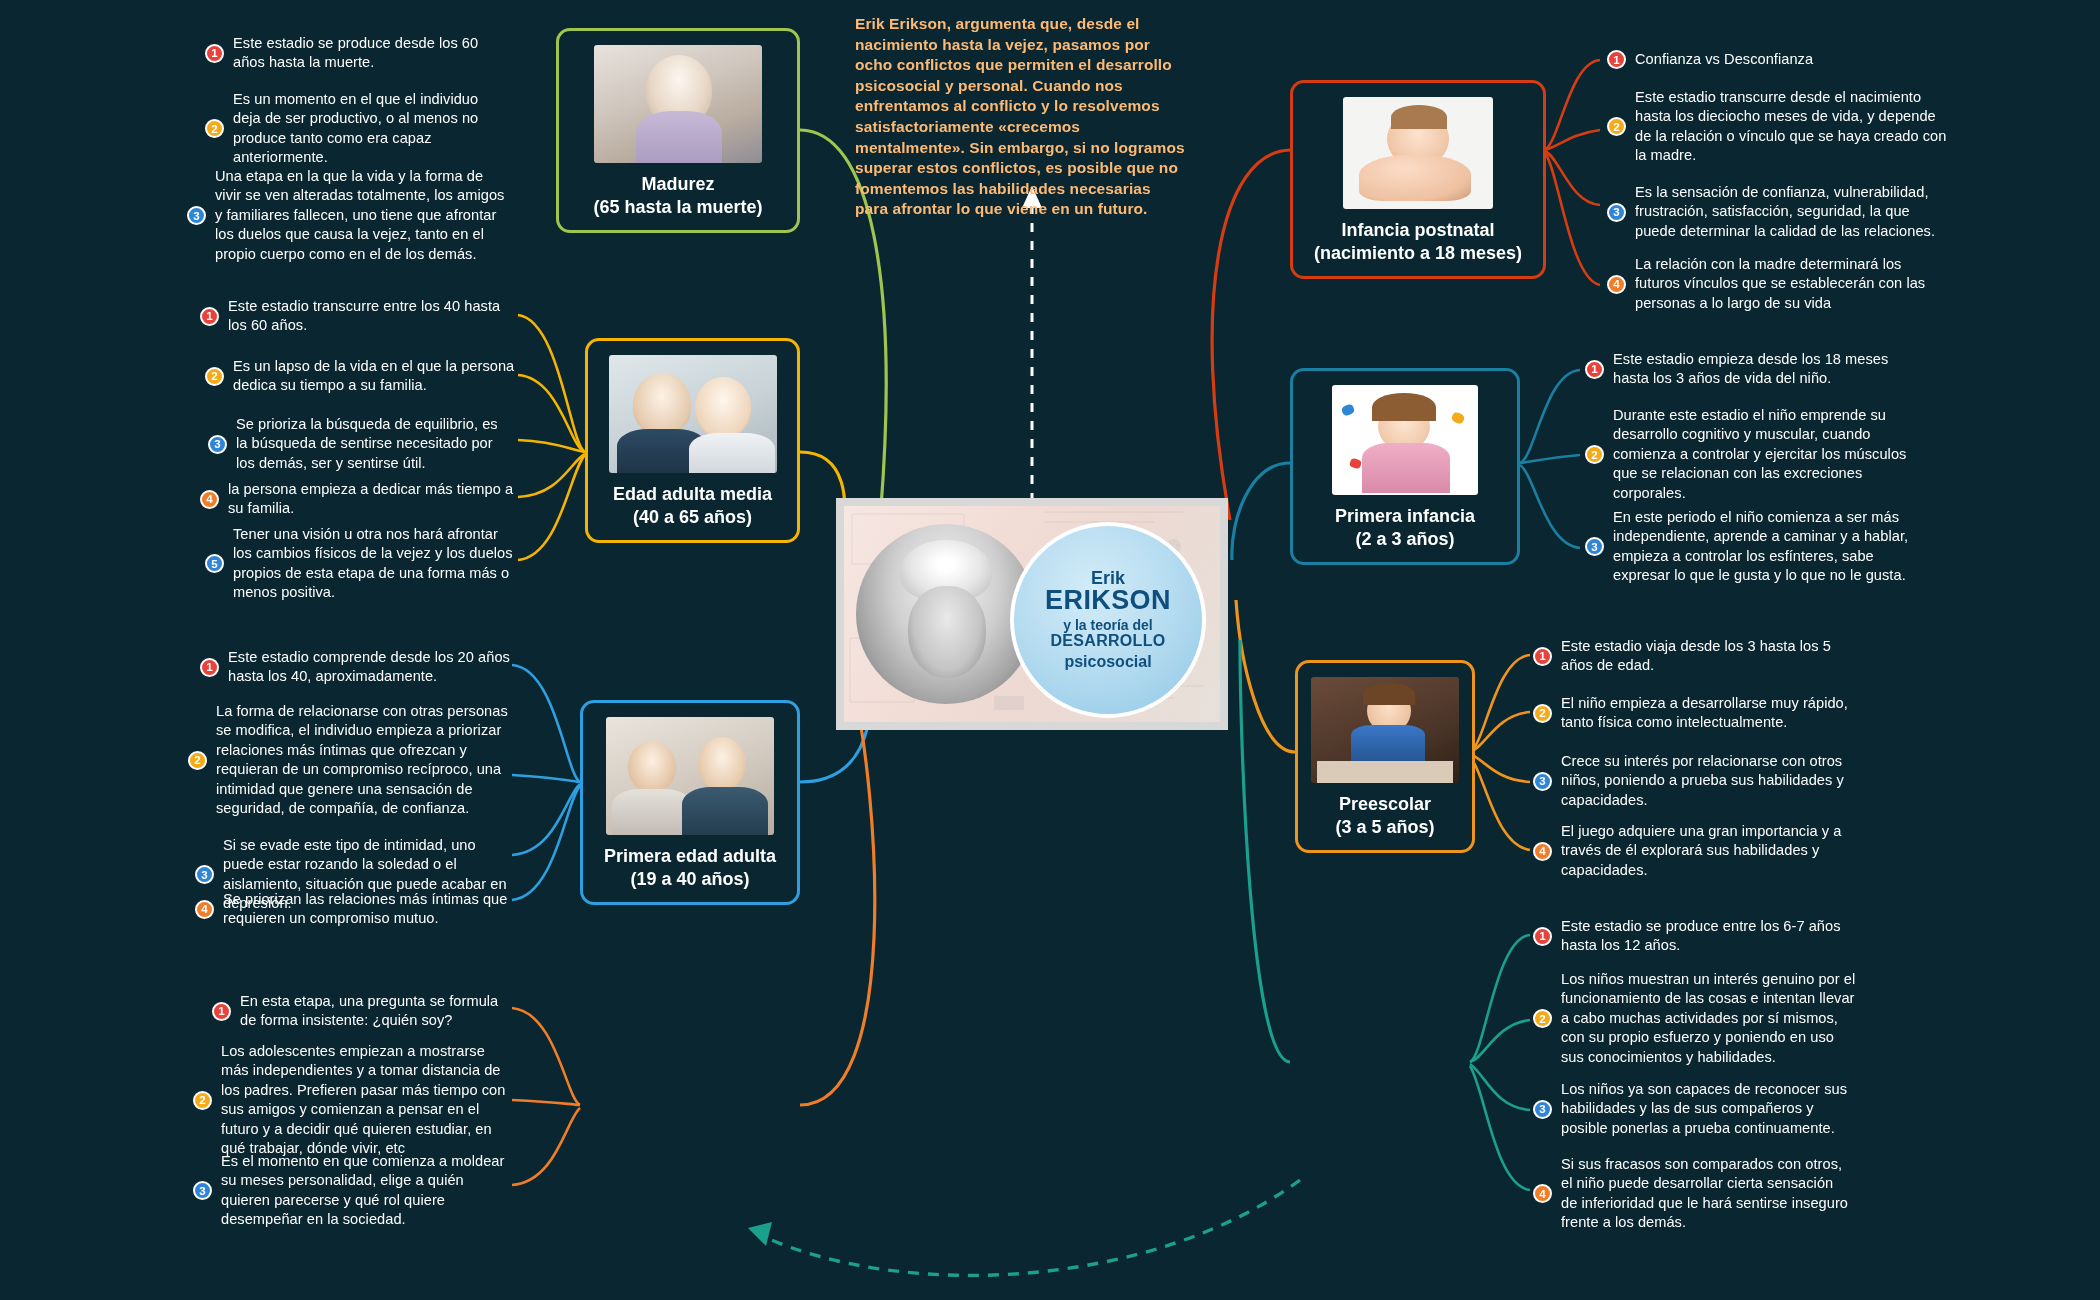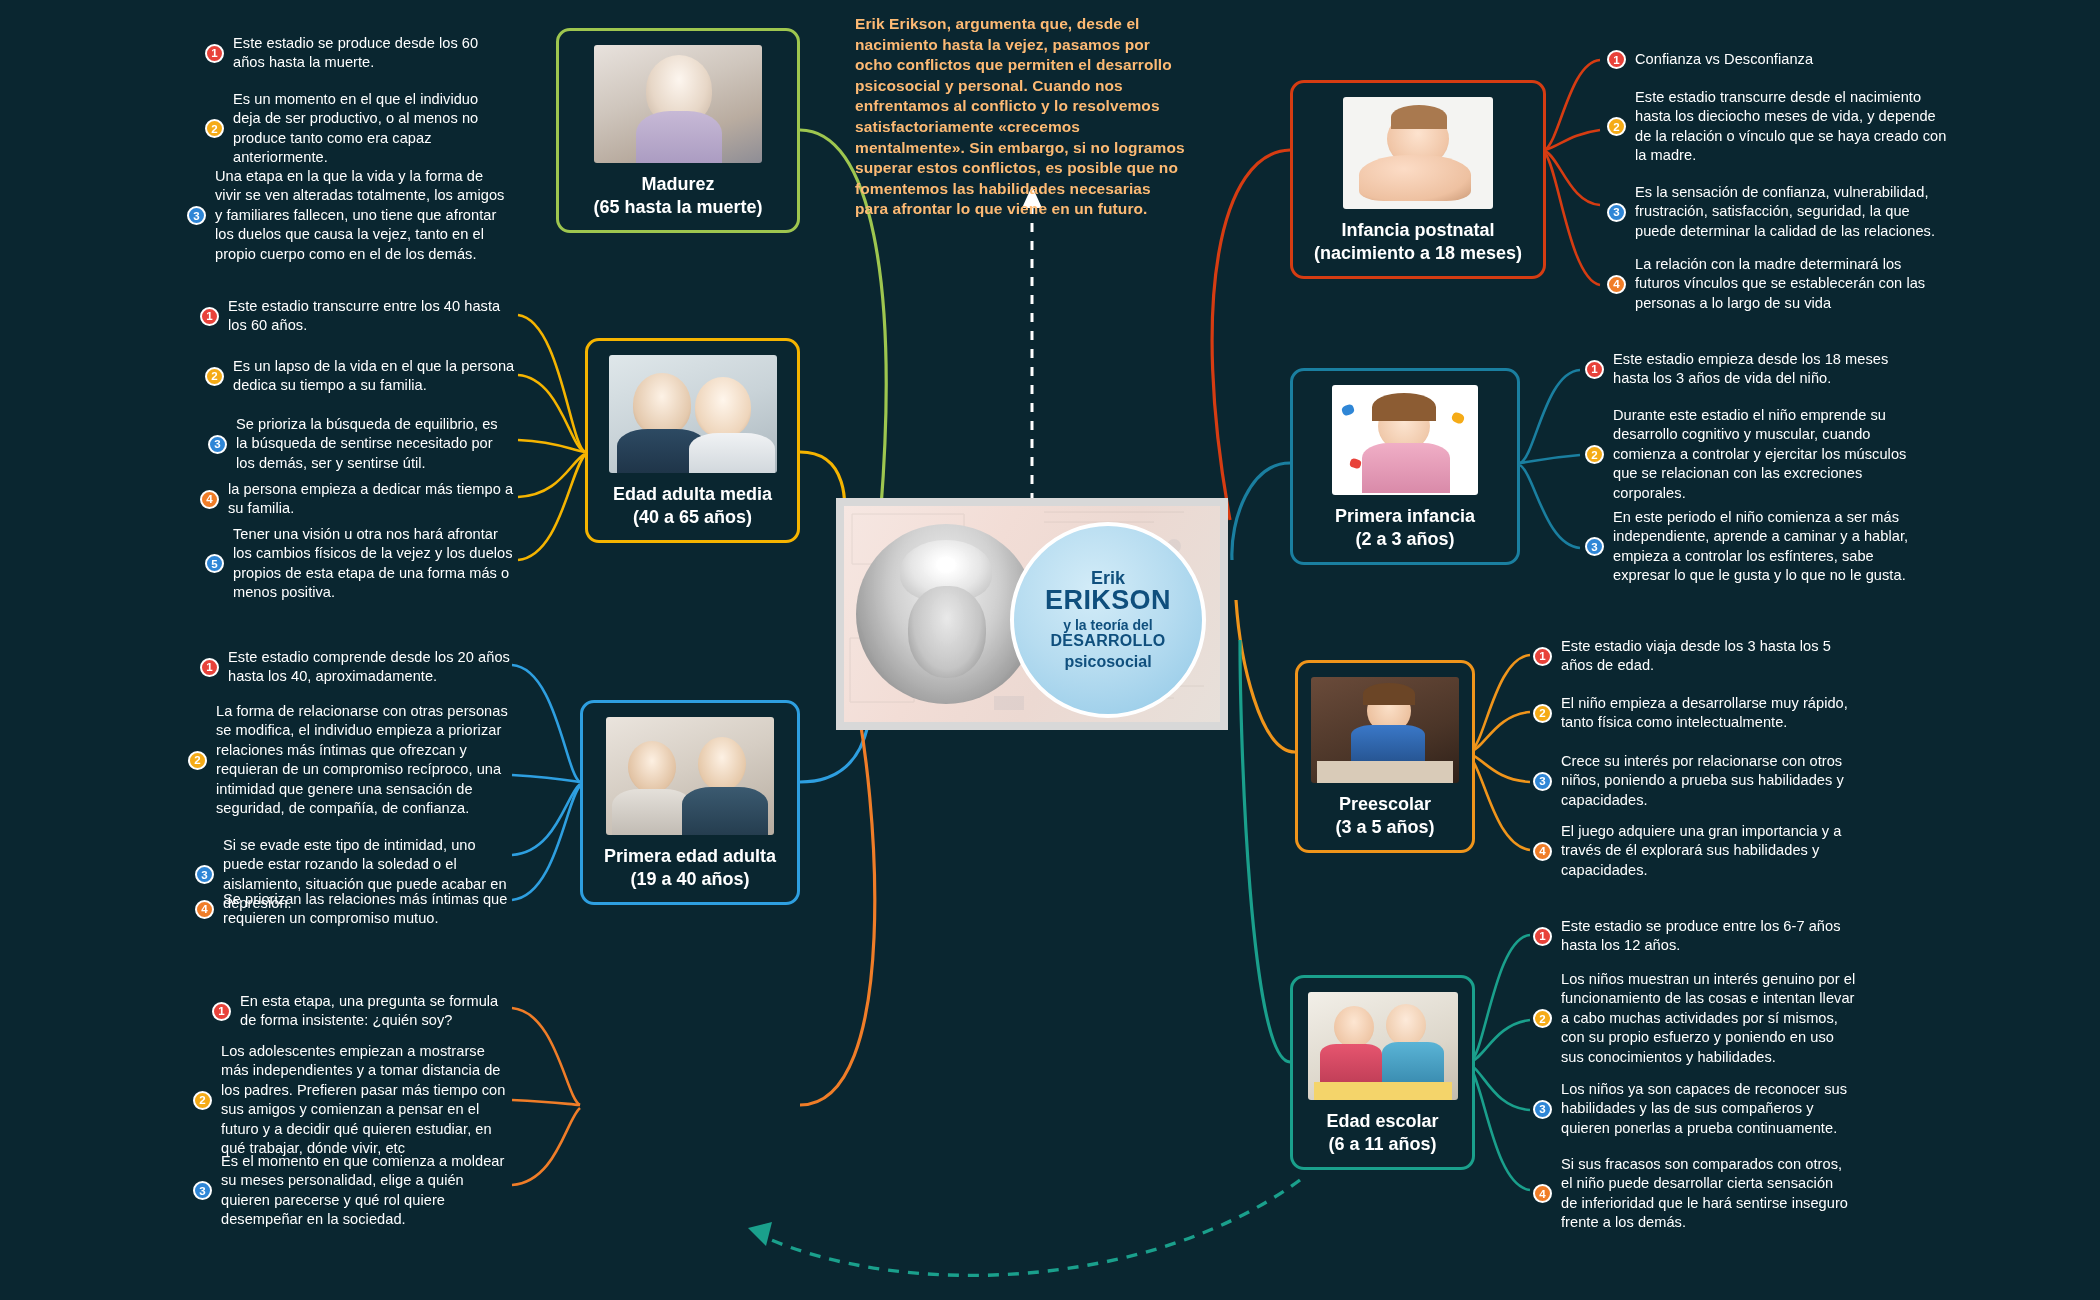--- a/index.html
+++ b/index.html
@@ -246,31 +246,20 @@
     <div class="thumb" style="width:148px;height:106px;background:linear-gradient(160deg,#6a4b3a 0%,#4b3528 60%,#2e2018 100%);">
       <div style="position:absolute;left:56px;top:12px;width:44px;height:44px;border-radius:50%;background:radial-gradient(ellipse at 50% 40%,#fbe0c8 0%,#edc2a0 70%,#c4946f 100%);"></div>
       <div style="position:absolute;left:52px;top:6px;width:52px;height:22px;border-radius:50% 50% 0 0;background:#6b4526;"></div>
       <div style="position:absolute;left:40px;top:48px;width:74px;height:36px;border-radius:28% 28% 0 0;background:linear-gradient(180deg,#3a78c8 0%,#275694 100%);"></div>
       <div style="position:absolute;left:6px;top:84px;width:136px;height:22px;background:#d9cbb8;"></div>
     </div>
     <div class="label">Preescolar</div>
     <div class="sub">(3 a 5 años)</div>
   </div>
 
-  <div class="node" id="node-ee" style="left:1290px; top:975px; width:185px; border:3px solid #1aa08c;">
-    <div class="thumb" style="width:150px;height:108px;background:linear-gradient(160deg,#f2efe8 0%,#ddd7cb 60%,#c3bcae 100%);">
-      <div style="position:absolute;left:26px;top:14px;width:40px;height:42px;border-radius:50%;background:radial-gradient(ellipse at 50% 38%,#fde6d2 0%,#efc7a7 70%,#c89a76 100%);"></div>
-      <div style="position:absolute;left:78px;top:12px;width:40px;height:42px;border-radius:50%;background:radial-gradient(ellipse at 50% 38%,#fdeada 0%,#f0ceb0 70%,#c99e7c 100%);"></div>
-      <div style="position:absolute;left:12px;top:52px;width:62px;height:40px;border-radius:26% 26% 0 0;background:linear-gradient(180deg,#e6556f 0%,#c03e57 100%);"></div>
-      <div style="position:absolute;left:74px;top:50px;width:62px;height:42px;border-radius:26% 26% 0 0;background:linear-gradient(180deg,#5ab4d6 0%,#3a8cb0 100%);"></div>
-      <div style="position:absolute;left:6px;top:90px;width:138px;height:18px;background:#f4d46a;"></div>
-    </div>
-    <div class="label">Edad escolar</div>
-    <div class="sub">(6 a 11 años)</div>
-  </div>
 
   <div class="leaf align-left" style="left:205px; top:34px; width:300px;">
     <div class="bullet b1">1</div>
     <div class="txt">Este estadio se produce desde los 60 años hasta la muerte.</div>
   </div>
   <div class="leaf align-left" style="left:205px; top:90px; width:305px;">
     <div class="bullet b2">2</div>
     <div class="txt">Es un momento en el que el individuo deja de ser productivo, o al menos no produce tanto como era capaz anteriormente.</div>
   </div>
   <div class="leaf align-left" style="left:187px; top:167px; width:325px;">
@@ -379,20 +368,20 @@
   <div class="leaf align-right" style="left:1533px; top:917px; width:320px;">
     <div class="bullet b1">1</div>
     <div class="txt">Este estadio se produce entre los 6-7 años hasta los 12 años.</div>
   </div>
   <div class="leaf align-right" style="left:1533px; top:970px; width:325px;">
     <div class="bullet b2">2</div>
     <div class="txt">Los niños muestran un interés genuino por el funcionamiento de las cosas e intentan llevar a cabo muchas actividades por sí mismos, con su propio esfuerzo y poniendo en uso sus conocimientos y habilidades.</div>
   </div>
   <div class="leaf align-right" style="left:1533px; top:1080px; width:320px;">
     <div class="bullet b3">3</div>
-    <div class="txt">Los niños ya son capaces de reconocer sus habilidades y las de sus compañeros y quieren ponerlas a prueba continuamente.</div>
+    <div class="txt">Los niños ya son capaces de reconocer sus habilidades y las de sus compañeros y posible ponerlas a prueba continuamente.</div>
   </div>
   <div class="leaf align-right" style="left:1533px; top:1155px; width:320px;">
     <div class="bullet b4">4</div>
     <div class="txt">Si sus fracasos son comparados con otros, el niño puede desarrollar cierta sensación de inferioridad que le hará sentirse inseguro frente a los demás.</div>
   </div>
 
 </div>
 
 </body></html>

